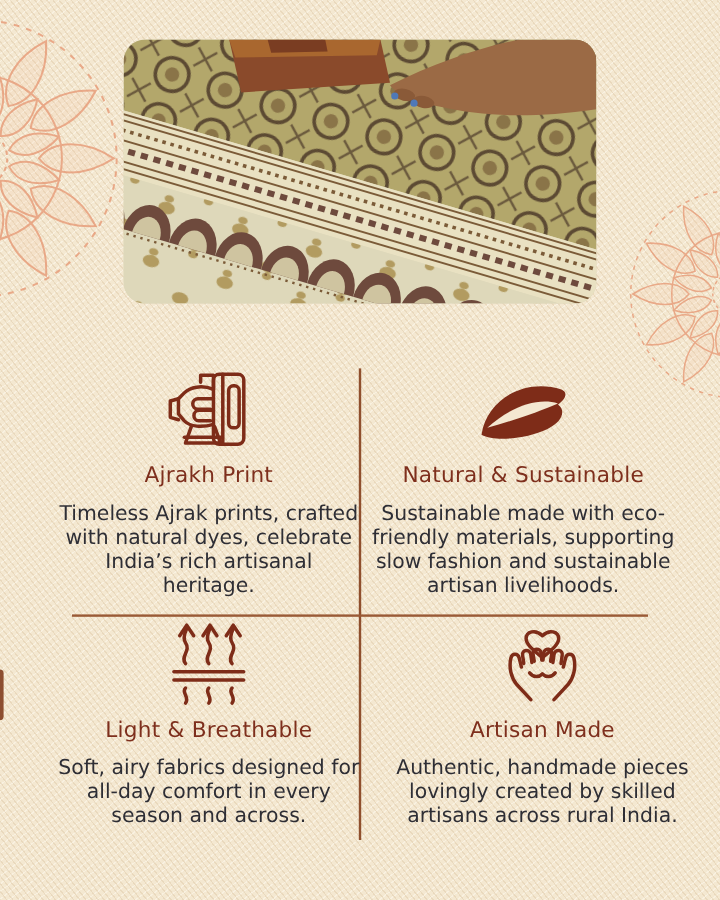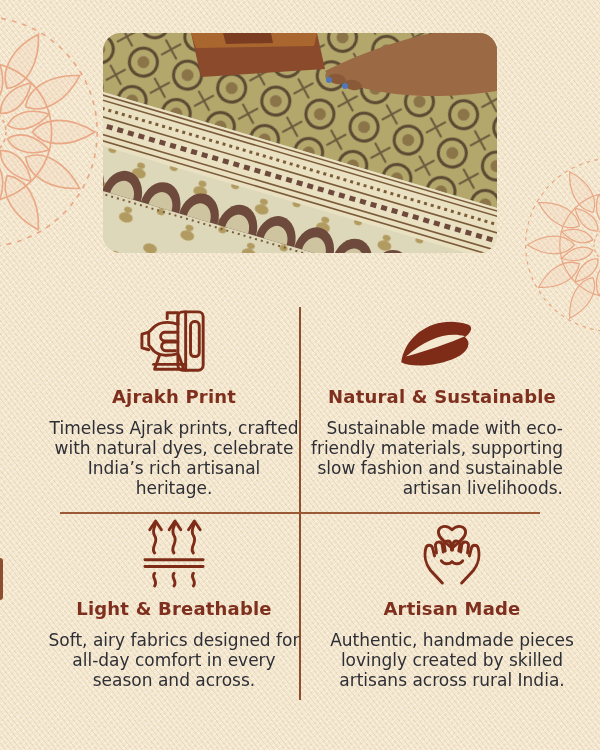--- a/index.html
+++ b/index.html
@@ -16,25 +16,25 @@
   .mandala-right{left:522px;top:155px;width:180px;height:180px;}
   .edge-sliver{position:absolute;left:0;top:558px;width:3px;height:42px;background:#8d4e30;border-radius:0 3px 3px 0;}
   .hero{
     position:absolute;left:103px;top:33px;width:394px;height:220px;
     border-radius:18px;overflow:hidden;background:#ded8ba;
   }
   .grid{position:absolute;left:60px;top:300px;width:480px;height:412px;}
   .vdiv{position:absolute;left:239px;top:7px;width:2px;height:393px;background:#8f4f2d;}
   .hdiv{position:absolute;left:0;top:212px;width:480px;height:2px;background:#9a5a36;}
   .cell{position:absolute;width:240px;text-align:center;}
-  .c-tl{left:-6px;top:5px;} .c-tr{left:256px;top:5px;text-align:right;}
+  .c-tl{left:-6px;top:5px;} .c-tr{left:256px;top:5px;}
   .c-bl{left:-6px;top:217px;} .c-br{left:272px;top:217px;}
   .icon-box{height:72px;display:flex;align-items:center;justify-content:center;}
   .cell h3{
-    margin:7px 0 0;font-size:18px;line-height:26px;font-weight:bold;
+    margin:7px 0 0;font-size:18px;line-height:26px;font-weight:normal;
     color:#7e2f1d;letter-spacing:.2px;
   }
   .cell p{
     width:254px;margin:8px -7px 0;
     font-size:17px;line-height:20px;color:#2e2e35;
   }
   .ic{stroke:#7e2c18;fill:none;stroke-width:3;stroke-linecap:round;stroke-linejoin:round;}
 </style>
 </head>
 <body>

